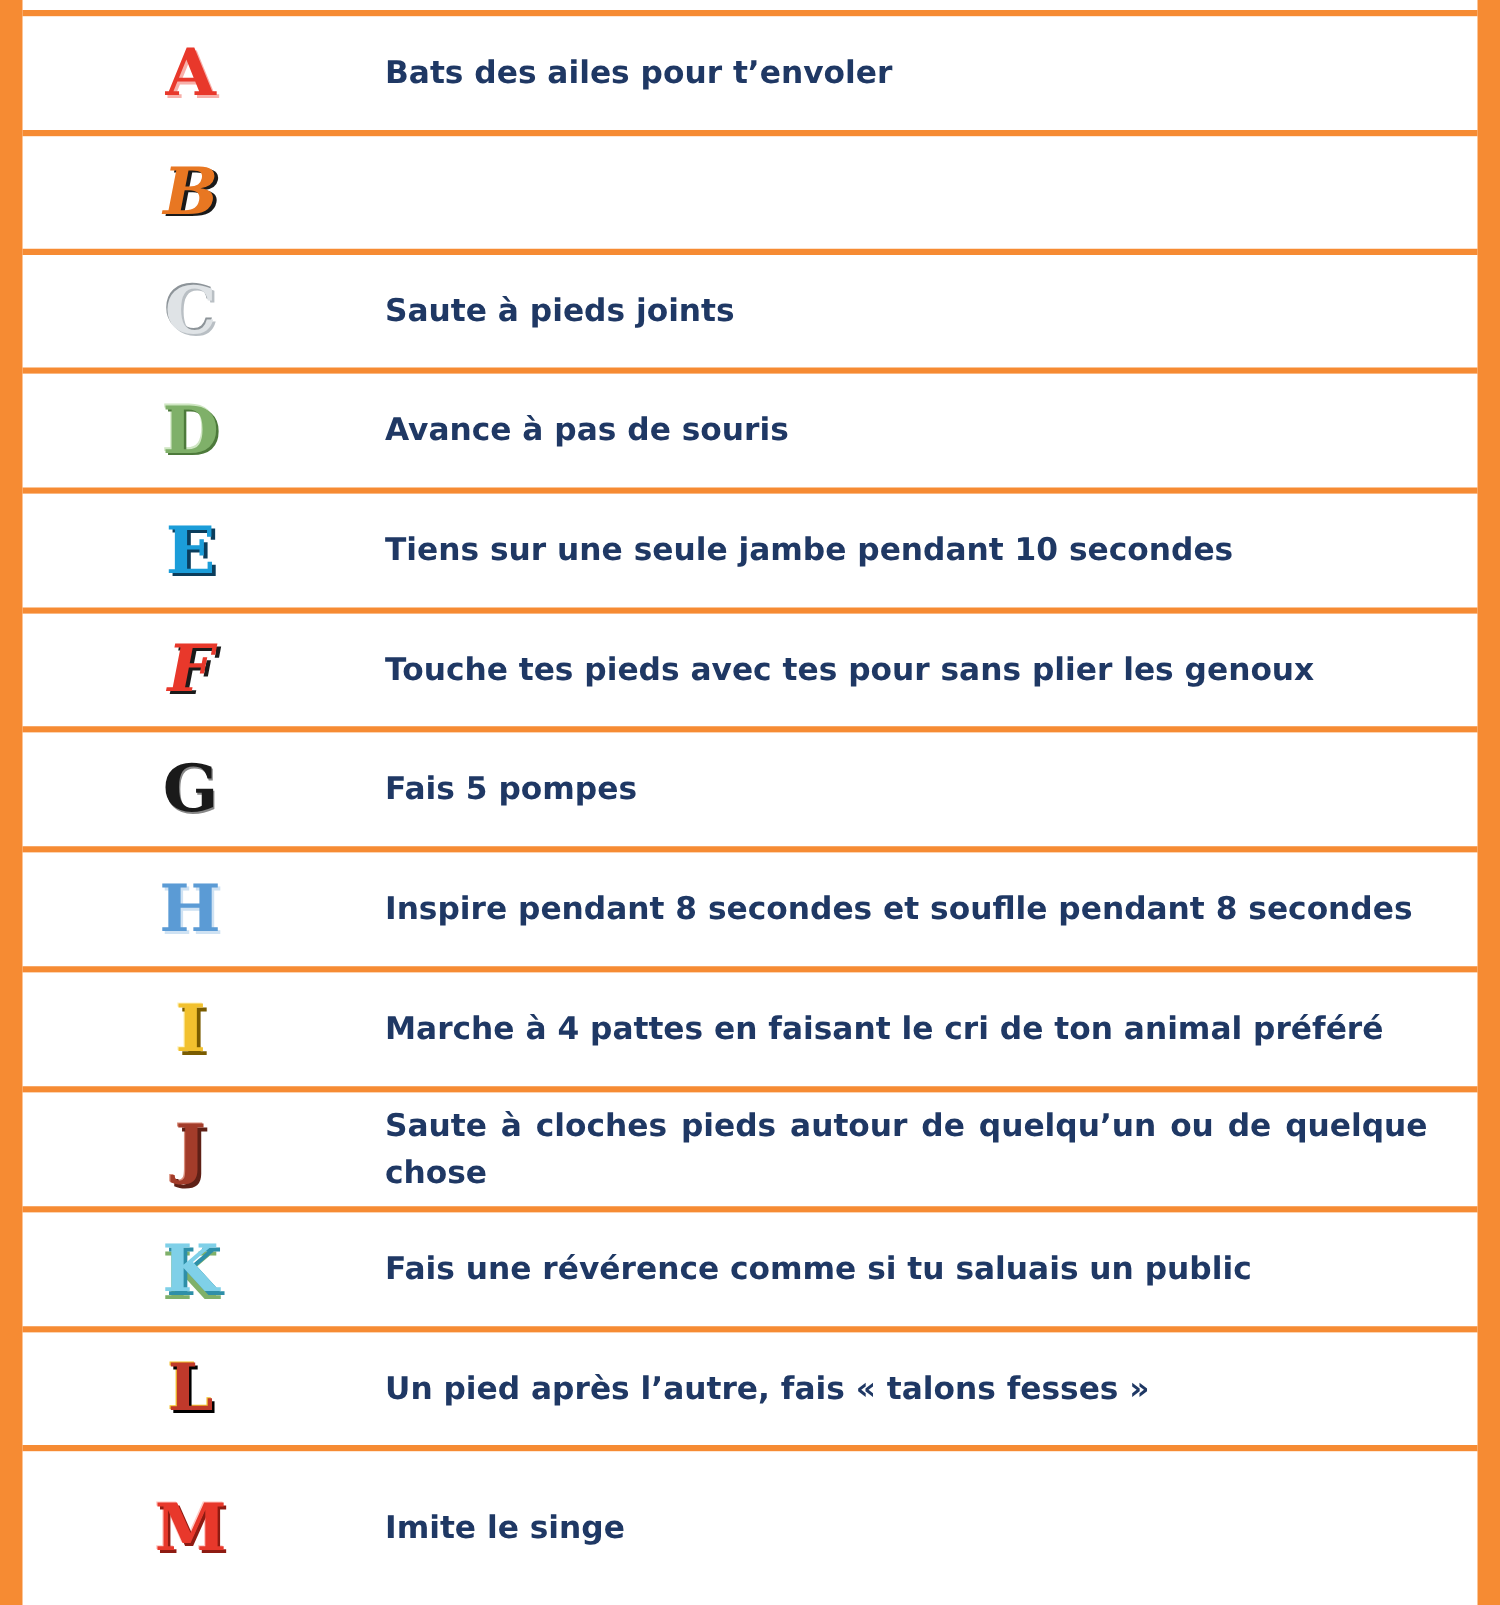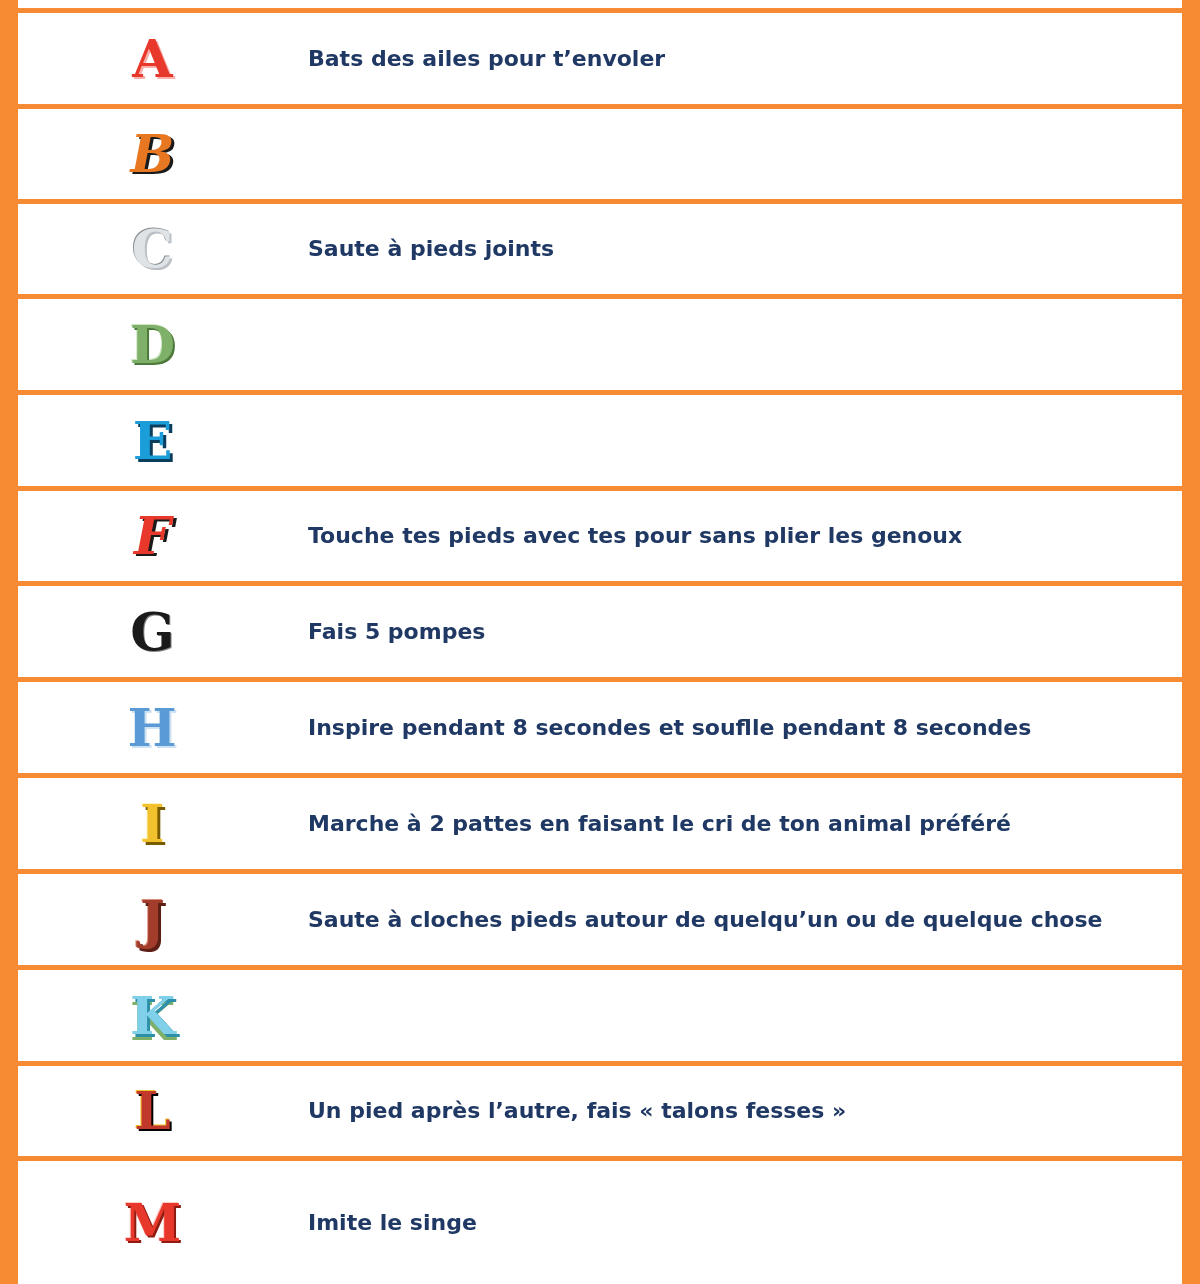--- a/index.html
+++ b/index.html
@@ -63,21 +63,21 @@
     display: flex;
     align-items: center;
     padding: 10px 40px 10px 20px;
     box-sizing: border-box;
   }
   .text-cell p {
     margin: 0;
     color: #1F3864;
     font-family: "DejaVu Sans", sans-serif;
     font-weight: bold;
-    font-size: 22px;
+    font-size: 25px;
     line-height: 1.45;
     text-align: justify;
     text-justify: inter-word;
     width: 100%;
   }
   
   .g-a { color: #E8382B; text-shadow: 2px 2px 0 #f7b0aa, -1px -1px 0 #ffffff; }
   .g-b { color: #E87722; text-shadow: 3px 2px 0 #1a1a1a; font-style: italic; }
   .g-c { color: #dfe3e6; text-shadow: 2px 2px 0 #b9bfc4, -1px -1px 0 #8d9499; }
   .g-d { color: #7FB069; text-shadow: 2px 2px 0 #4d7a3b, -1px -1px 0 #cfe6c3; }
@@ -121,26 +121,32 @@
       </div>
       <div class="text-cell">
         <p>Saute à pieds joints</p>
       </div>
     </div>
 
     <div class="row" style="height:96px;">
       <div class="letter-cell">
         <span class="glyph g-d">D</span>
       </div>
+      <div class="text-cell">
+        <p>Avance à pas de souris</p>
+      </div>
     </div>
 
     <div class="row" style="height:96px;">
       <div class="letter-cell">
         <span class="glyph g-e">E</span>
       </div>
+      <div class="text-cell">
+        <p>Tiens sur une seule jambe pendant 10 secondes</p>
+      </div>
     </div>
 
     <div class="row" style="height:95px;">
       <div class="letter-cell">
         <span class="glyph g-f">F</span>
       </div>
       <div class="text-cell">
         <p>Touche tes pieds avec tes pour sans plier les genoux</p>
       </div>
     </div>
@@ -161,36 +167,39 @@
       <div class="text-cell">
         <p>Inspire pendant 8 secondes et souflle pendant 8 secondes</p>
       </div>
     </div>
 
     <div class="row" style="height:96px;">
       <div class="letter-cell">
         <span class="glyph g-i">I</span>
       </div>
       <div class="text-cell">
-        <p>Marche à 2 pattes en faisant le cri de ton animal préféré</p>
+        <p>Marche à 4 pattes en faisant le cri de ton animal préféré</p>
       </div>
     </div>
 
     <div class="row" style="height:96px;">
       <div class="letter-cell">
         <span class="glyph g-j">J</span>
       </div>
       <div class="text-cell">
         <p>Saute à cloches pieds autour de quelqu’un ou de quelque chose</p>
       </div>
     </div>
 
     <div class="row" style="height:96px;">
       <div class="letter-cell">
         <span class="glyph g-k">K</span>
+      </div>
+      <div class="text-cell">
+        <p>Fais une révérence comme si tu saluais un public</p>
       </div>
     </div>
 
     <div class="row" style="height:95px;">
       <div class="letter-cell">
         <span class="glyph g-l">L</span>
       </div>
       <div class="text-cell">
         <p>Un pied après l’autre, fais « talons fesses »</p>
       </div>

